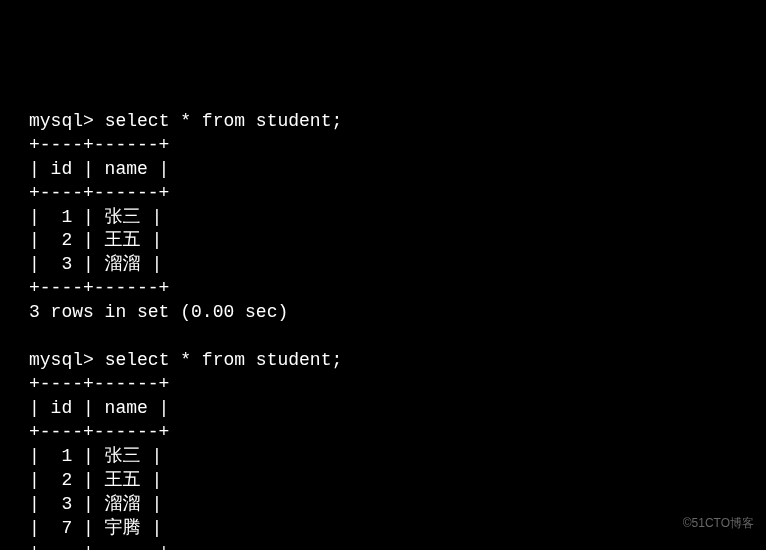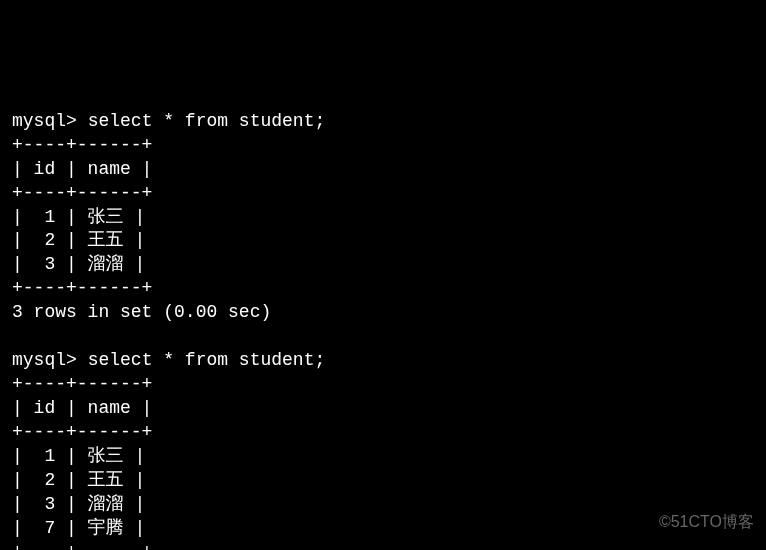--- a/index.html
+++ b/index.html
@@ -18,25 +18,26 @@
       height: 550px;
       white-space: pre;
       overflow: hidden;
       position: relative;
     }
     .watermark {
       position: absolute;
       right: 12px;
       bottom: 18px;
       color: #666666;
-      font-size: 16px;
+      font-size: 12px;
       font-family: sans-serif;
     }
     .line {
       display: block;
+      margin-left: 17px;
     }
   </style>
 </head>
 <body>
 
 
 
 <div><span class="line"><span>mysql&gt;</span> <span>select * from student;</span></span><span class="line">+----+------+</span><span class="line">| id | name |</span><span class="line">+----+------+</span><span class="line">|  1 | 张三 |</span><span class="line">|  2 | 王五 |</span><span class="line">|  3 | 溜溜 |</span><span class="line">+----+------+</span><span class="line">3 rows in set (0.00 sec)</span><span class="line"> </span><span class="line"><span>mysql&gt;</span> <span>select * from student;</span></span><span class="line">+----+------+</span><span class="line">| id | name |</span><span class="line">+----+------+</span><span class="line">|  1 | 张三 |</span><span class="line">|  2 | 王五 |</span><span class="line">|  3 | 溜溜 |</span><span class="line">|  7 | 宇腾 |</span><span class="line">+----+------+</span></div>
 
 <div class="watermark">©51CTO博客</div>

